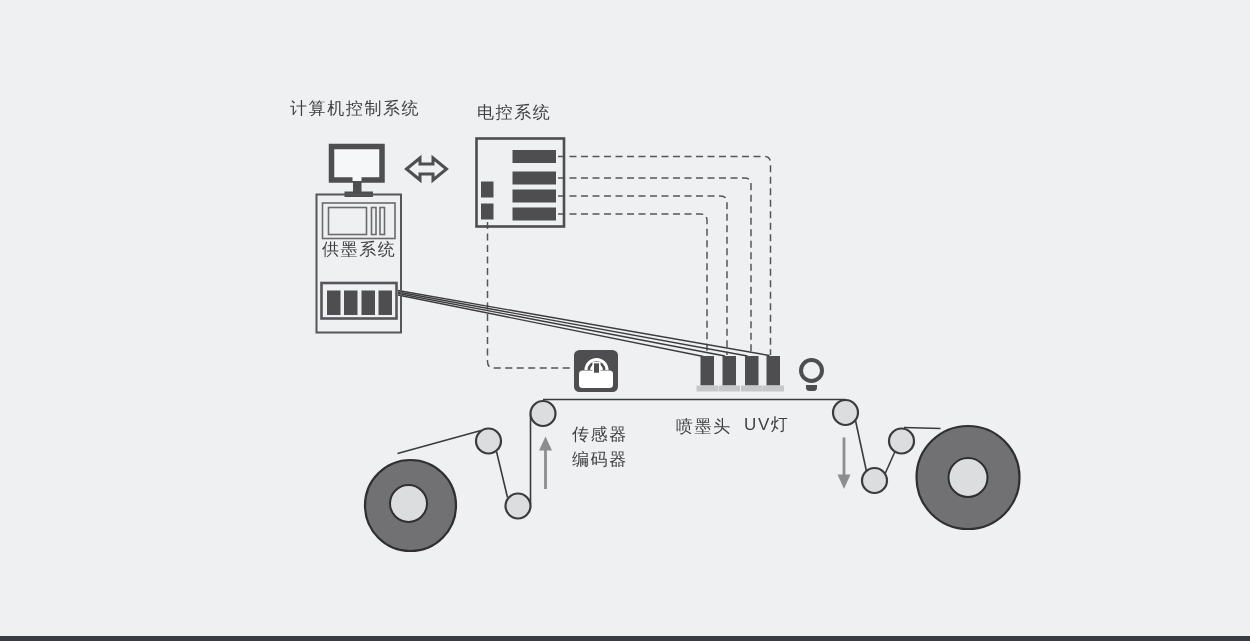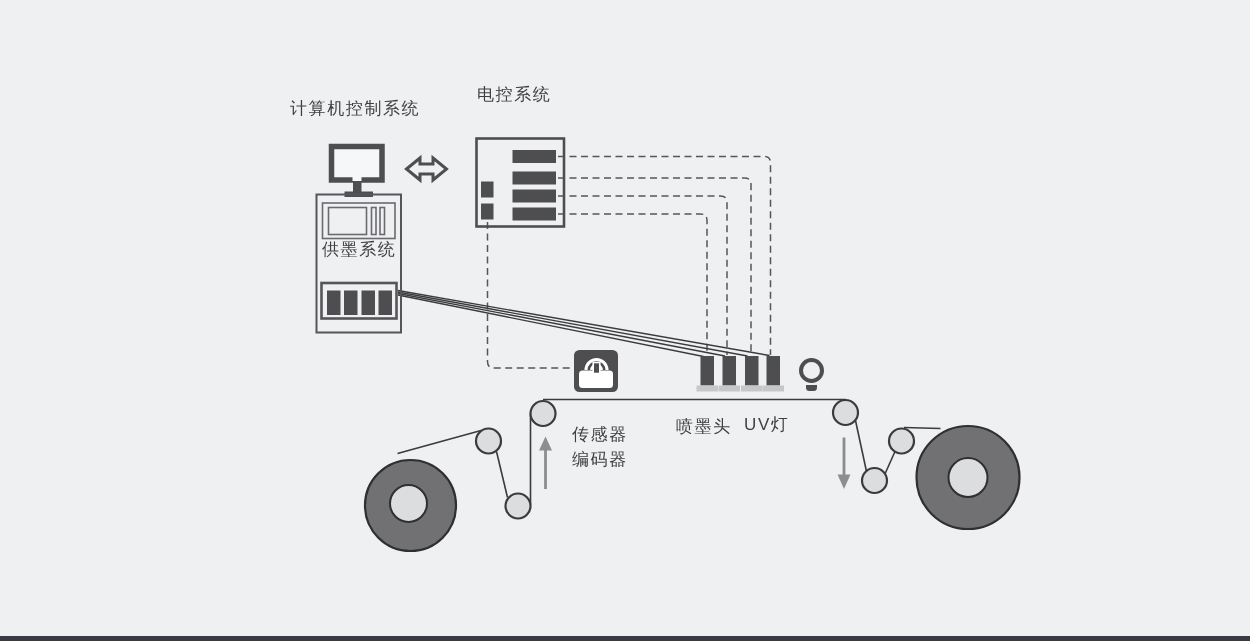--- a/index.html
+++ b/index.html
@@ -148,21 +148,21 @@
         <polygon points="545.5,436.5 539,450.5 552,450.5" fill="var(--arrow)"></polygon>
       </g>
       <g>
         <line x1="844" y1="437.5" x2="844" y2="475" stroke="var(--arrow)" stroke-width="2.8"></line>
         <polygon points="844,489 837.5,474.5 850.5,474.5" fill="var(--arrow)"></polygon>
       </g>
     </g>
   </svg>
 
   <div class="diagram-label" style="left:290px;top:99px;">计算机控制系统</div>
-  <div class="diagram-label" style="left:477px;top:85px;">电控系统</div>
+  <div class="diagram-label" style="left:477px;top:103px;">电控系统</div>
   <div class="diagram-label" style="left:322px;top:240px;">供墨系统</div>
   <div class="diagram-label" style="left:572px;top:425px;">传感器</div>
   <div class="diagram-label" style="left:572px;top:450px;">编码器</div>
   <div class="diagram-label" style="left:676px;top:417px;">喷墨头</div>
   <div class="diagram-label" style="left:744px;top:415px;">UV灯</div>
 
   <div class="bottom-bar"></div>
 </div>
 
 </body></html>

